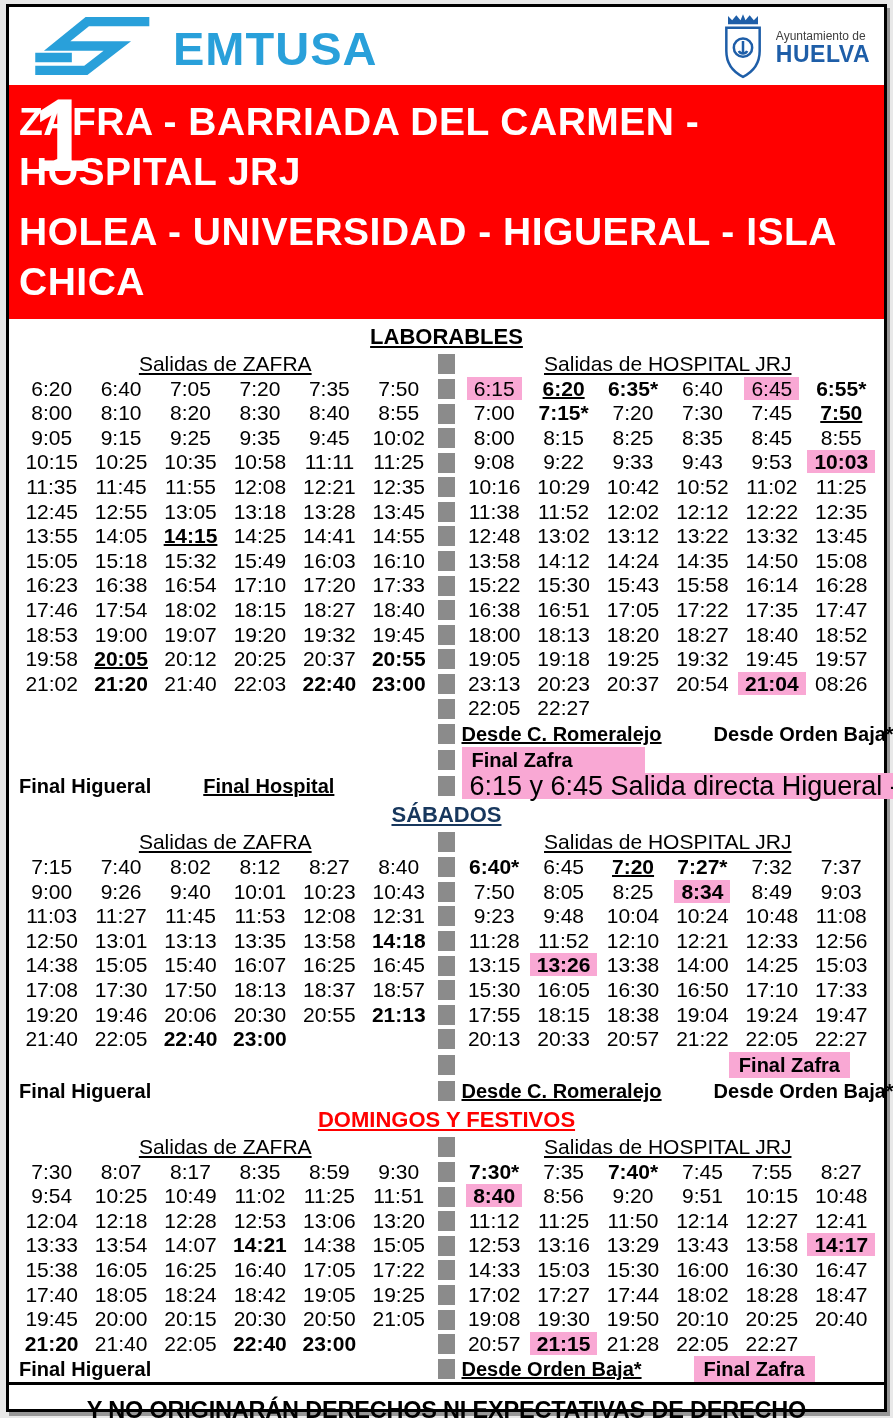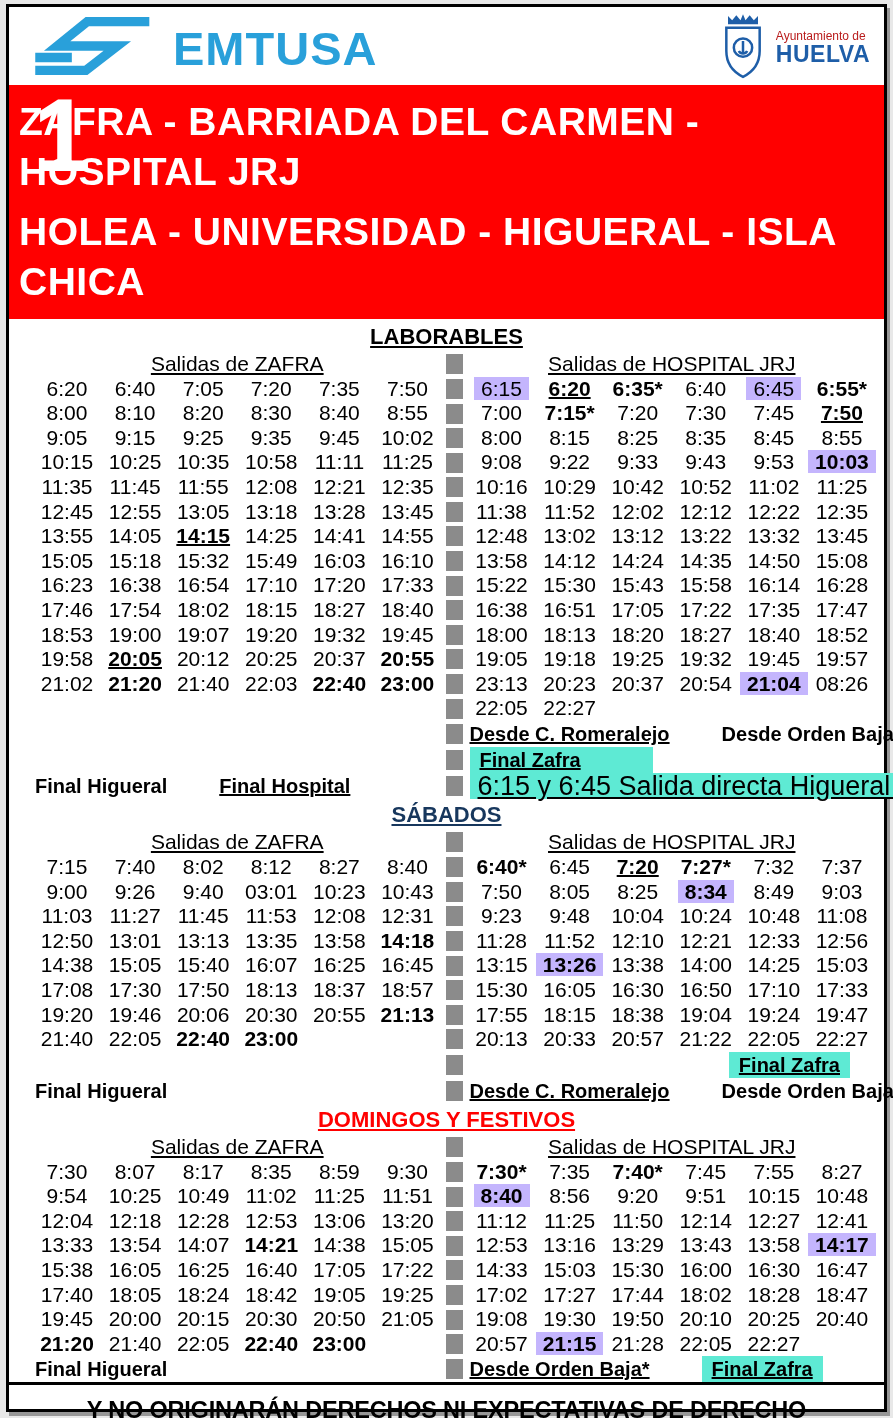--- a/index.html
+++ b/index.html
@@ -4,44 +4,44 @@
 <style>
   html,body{margin:0;padding:0;background:#e8e8e8;}
   body{width:893px;height:1418px;overflow:hidden;font-family:"Liberation Sans","DejaVu Sans",sans-serif;}
   .page{box-sizing:border-box;width:881px;height:1408px;margin:4px 6px;background:#fff;border:3px solid #000;box-shadow:3px 4px 0 rgba(0,0,0,.35);display:flex;flex-direction:column;}
   
   .hdr{height:84px;display:flex;justify-content:space-between;align-items:center;padding:4px 14px 0 18px;}
   .brand{display:flex;align-items:center;gap:14px;}
   .brand-word{font-size:47px;font-weight:bold;color:#29A0DA;letter-spacing:1px;}
   .huelva{display:flex;align-items:center;gap:8px;}
   .huelva-txt{display:flex;flex-direction:column;line-height:1.05;}
-  .huelva-small{font-size:12px;color:#b91c1c;}
+  .huelva-small{font-size:12px;color:#404040;}
   .huelva-big{font-size:23px;font-weight:bold;color:#1E5EA8;letter-spacing:.5px;}
   
   .banner{background:#FF0000;color:#fff;position:relative;padding:2px 10px 12px;}
   .line-no{position:absolute;left:24px;top:-4px;font-size:104px;font-weight:bold;line-height:1.05;}
   .line-title{text-align:center;font-size:55px;font-weight:800;letter-spacing:1px;padding-left:60px;line-height:1.05;margin-top:4px;}
   .route{text-align:left;font-size:39px;font-weight:bold;letter-spacing:.5px;line-height:1.28;margin-top:10px;}
   
   .tt{flex:1;padding:2px 8px 0;}
   .sec-title{text-align:center;font-size:22px;font-weight:bold;text-decoration:underline;margin:3px 0 1px;}
-  .trow{display:grid;grid-template-columns:repeat(6,1fr) 26px repeat(6,1fr);align-items:center;margin-left:16px;}
+  .trow{display:grid;grid-template-columns:repeat(6,1fr) 26px repeat(6,1fr);align-items:center;}
   .col-head{grid-column:span 6;text-align:center;font-size:21px;text-decoration:underline;line-height:26px;}
   .tcell{text-align:center;font-size:21px;line-height:24.6px;height:24.6px;white-space:nowrap;}
   .t.b{font-weight:bold;}
   .t.u{text-decoration:underline;text-decoration-thickness:2px;}
-  .t.h{background:#c4b5fd;padding:0 7px;}
+  .t.h{background:#f9a8d4;padding:0 7px;}
   .dvd{height:100%;display:flex;align-items:center;justify-content:center;}
   .blk{width:17px;height:20px;background:#8B8B8B;}
   .note-box{grid-column:span 6;display:flex;align-items:center;gap:52px;min-height:26px;font-size:20px;padding-left:2px;}
   .note-box.end{justify-content:flex-end;padding-right:26px;}
   .nl{white-space:nowrap;line-height:24px;}
   .nl.b{font-weight:bold;}
   .nl.u{text-decoration:underline;text-decoration-thickness:2px;}
-  .nl.h{background:#5eead4;padding:1px 10px;text-decoration:underline;}
+  .nl.h{background:#f9a8d4;padding:1px 10px;}
   .nl.pad{padding-right:72px;}
   .nl.grow{flex:1;font-weight:normal;font-size:27px;padding:1px 4px 1px 8px;}
   
   .ftr{border-top:3px solid #000;padding:10px 8px 2px;}
   .disc{text-align:center;font-size:23.5px;font-weight:bold;letter-spacing:-.2px;line-height:1.3;}
 </style>
 </head>
 <body>
 
 <div class="page">
@@ -385,21 +385,21 @@
           <div class="tcell"><span class="t">6:45</span></div>
           <div class="tcell"><span class="t b u">7:20</span></div>
           <div class="tcell"><span class="t b">7:27*</span></div>
           <div class="tcell"><span class="t">7:32</span></div>
           <div class="tcell"><span class="t">7:37</span></div>
         </div>
         <div class="trow">
           <div class="tcell"><span class="t">9:00</span></div>
           <div class="tcell"><span class="t">9:26</span></div>
           <div class="tcell"><span class="t">9:40</span></div>
-          <div class="tcell"><span class="t">03:01</span></div>
+          <div class="tcell"><span class="t">10:01</span></div>
           <div class="tcell"><span class="t">10:23</span></div>
           <div class="tcell"><span class="t">10:43</span></div>
           <div class="dvd">
             <div class="blk"></div>
           </div>
           <div class="tcell"><span class="t">7:50</span></div>
           <div class="tcell"><span class="t">8:05</span></div>
           <div class="tcell"><span class="t">8:25</span></div>
           <div class="tcell"><span class="t b h">8:34</span></div>
           <div class="tcell"><span class="t">8:49</span></div>

